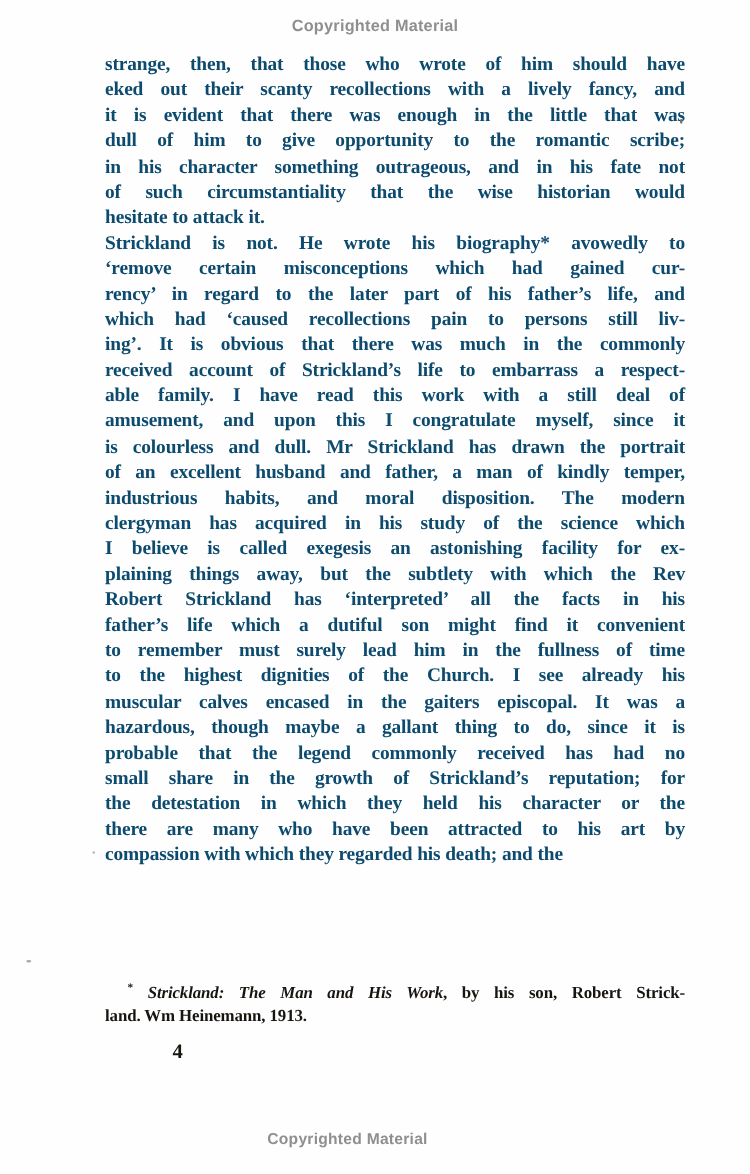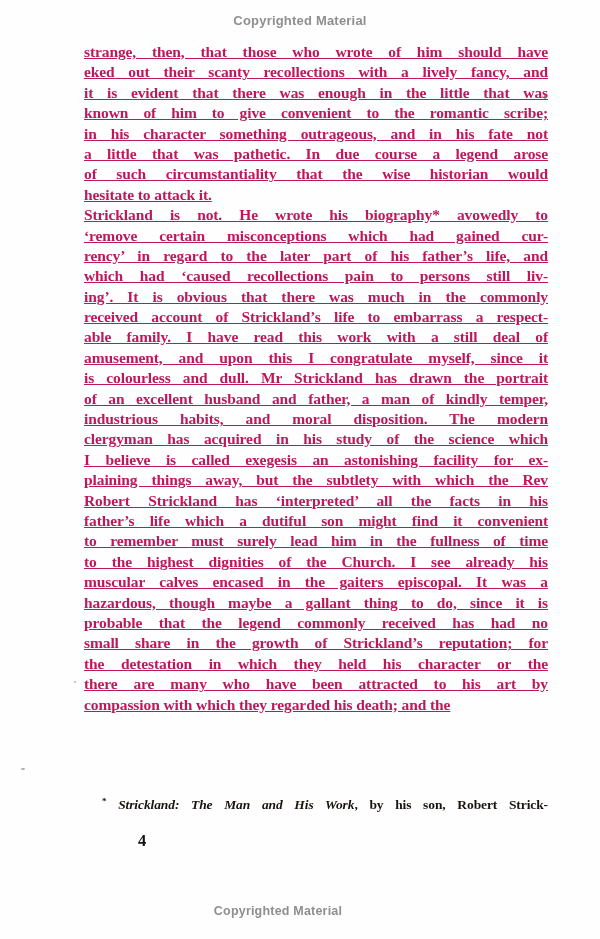--- a/index.html
+++ b/index.html
@@ -7,32 +7,32 @@
     position:relative;width:600px;height:939px;background:#fefefe;
     font-family:"Liberation Serif","DejaVu Serif",serif;overflow:hidden;
   }
   .watermark{
     position:absolute;font-family:"Liberation Sans","DejaVu Sans",sans-serif;
     font-weight:700;color:#8f8f8f;letter-spacing:0.2px;
   }
   .watermark.top{top:13px;left:0;width:600px;text-align:center;font-size:13px;}
   .watermark.bottom{top:904px;left:78px;width:400px;text-align:center;font-size:12.5px;}
   .text-block{
-    position:absolute;left:84px;top:42px;width:464px;color:#be185d;text-decoration:underline;
+    position:absolute;left:84px;top:42px;width:464px;color:#0c4a6e;
   }
   .line{
     height:20.4px;line-height:20.4px;font-size:15.5px;font-weight:700;
     letter-spacing:-0.1px;text-align:justify;text-align-last:justify;
     -moz-text-align-last:justify;white-space:normal;overflow:visible;
   }
   .line.last{text-align-last:left;-moz-text-align-last:left;}
   .line.indent{text-indent:18px;}
   .footnote{
     position:absolute;left:84px;top:785px;width:464px;color:#18140f;
-    font-size:13.5px;font-weight:700;letter-spacing:-0.1px;margin-top:11px;
+    font-size:13.5px;font-weight:700;letter-spacing:-0.1px;
   }
   .fline{line-height:18.5px;text-align:justify;text-align-last:justify;-moz-text-align-last:justify;}
   .fline.last{text-align-last:left;-moz-text-align-last:left;}
   .fline.indent{text-indent:18px;}
   .fline .it{font-style:italic;}
   .fline sup{font-size:9px;line-height:0;}
   .page-number{
     position:absolute;left:138px;top:831px;font-size:16.5px;font-weight:700;color:#18140f;
   }
   .speck{position:absolute;background:#8a8a8a;border-radius:50%;}
@@ -44,23 +44,22 @@
 <body>
 
 <div class="page">
 
   <div class="watermark top">Copyrighted Material</div>
 
   <main class="text-block">
       <div class="line">strange, then, that those who wrote of him should have</div>
       <div class="line">eked out their scanty recollections with a lively fancy, and</div>
       <div class="line">it is evident that there was enough in the little that was</div>
-      <div class="line">known of him to give convenient to the romantic scribe;</div>
+      <div class="line">dull of him to give opportunity to the romantic scribe;</div>
       <div class="line">in his character something outrageous, and in his fate not</div>
-      <div class="line">a little that was pathetic. In due course a legend arose</div>
       <div class="line">of such circumstantiality that the wise historian would</div>
       <div class="line last">hesitate to attack it.</div>
       <div class="line">Strickland is not. He wrote his biography* avowedly to</div>
       <div class="line">‘remove certain misconceptions which had gained cur-</div>
       <div class="line">rency’ in regard to the later part of his father’s life, and</div>
       <div class="line">which had ‘caused recollections pain to persons still liv-</div>
       <div class="line">ing’. It is obvious that there was much in the commonly</div>
       <div class="line">received account of Strickland’s life to embarrass a respect-</div>
       <div class="line">able family. I have read this work with a still deal of</div>
       <div class="line">amusement, and upon this I congratulate myself, since it</div>
@@ -78,20 +77,21 @@
       <div class="line">hazardous, though maybe a gallant thing to do, since it is</div>
       <div class="line">probable that the legend commonly received has had no</div>
       <div class="line">small share in the growth of Strickland’s reputation; for</div>
       <div class="line">the detestation in which they held his character or the</div>
       <div class="line">there are many who have been attracted to his art by</div>
       <div class="line last">compassion with which they regarded his death; and the</div>
     </main>
 
   <div class="footnote">
       <div class="fline indent"><sup>*</sup><span> </span><span class="it">Strickland: The Man and His Work</span><span>, by his son, Robert Strick-</span></div>
+      <div class="fline last"><span>land. Wm Heinemann, 1913.</span></div>
     </div>
 
   <div class="page-number">4</div>
 
   <div class="watermark bottom">Copyrighted Material</div>
 
   <span class="speck s1"></span>
   <span class="speck s2"></span>
   <span class="speck s3"></span>
 

